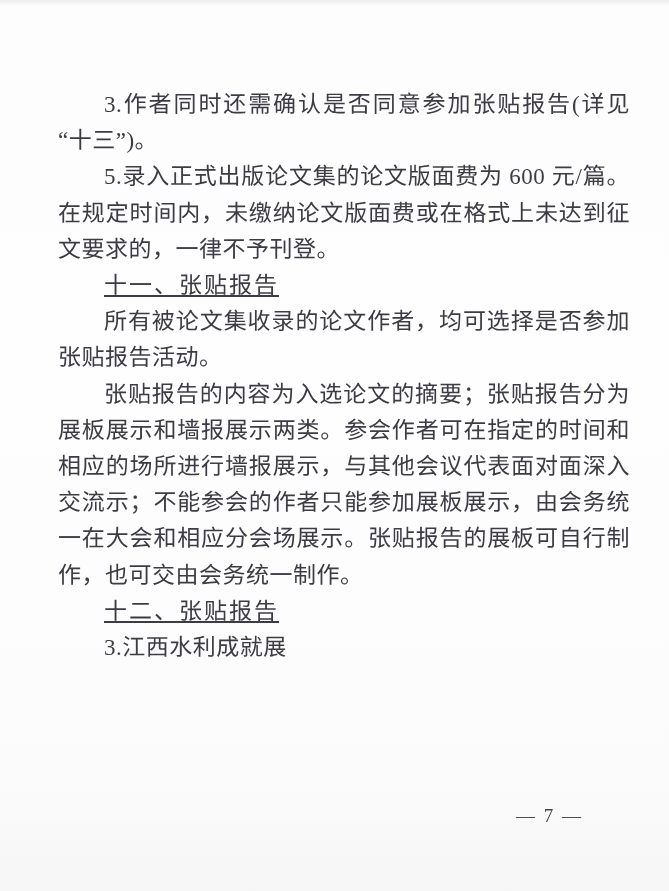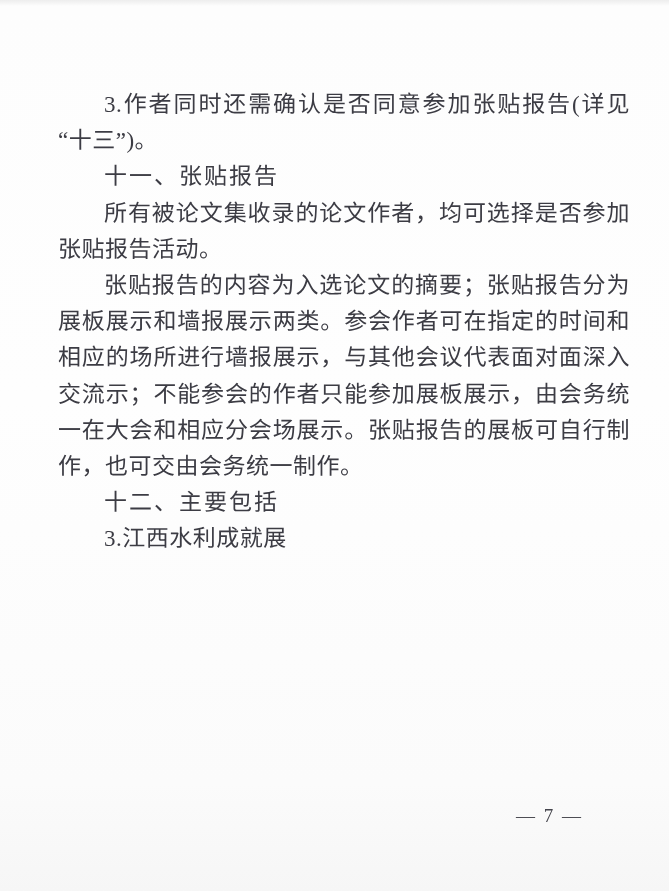--- a/index.html
+++ b/index.html
@@ -32,37 +32,39 @@
     letter-spacing: 0.5px;
   }
   .doc-content p {
     margin: 0;
     padding: 0;
     text-indent: 2em;
   }
   .doc-content p.section-heading {
     text-indent: 2em;
     letter-spacing: 2px;
+    text-decoration: underline;
   }
   .page-number {
     position: absolute;
     top: 805px;
     right: 86px;
     font-size: 19px;
     color: #45454d;
     letter-spacing: 2px;
     white-space: nowrap;
   }
 </style>
 </head>
 <body>
 
 <div class="page">
   <div class="doc-content">
     <p>3.作者同时还需确认是否同意参加张贴报告(详见“十三”)。</p>
+    <p>5.录入正式出版论文集的论文版面费为 600 元/篇。在规定时间内，未缴纳论文版面费或在格式上未达到征文要求的，一律不予刊登。</p>
     <p class="section-heading">十一、张贴报告</p>
     <p>所有被论文集收录的论文作者，均可选择是否参加张贴报告活动。</p>
     <p>张贴报告的内容为入选论文的摘要；张贴报告分为展板展示和墙报展示两类。参会作者可在指定的时间和相应的场所进行墙报展示，与其他会议代表面对面深入交流示；不能参会的作者只能参加展板展示，由会务统一在大会和相应分会场展示。张贴报告的展板可自行制作，也可交由会务统一制作。</p>
-    <p class="section-heading">十二、主要包括</p>
+    <p class="section-heading">十二、张贴报告</p>
     <p>3.江西水利成就展</p>
   </div>
   <div class="page-number">— 7 —</div>
 </div>
 
 </body></html>

